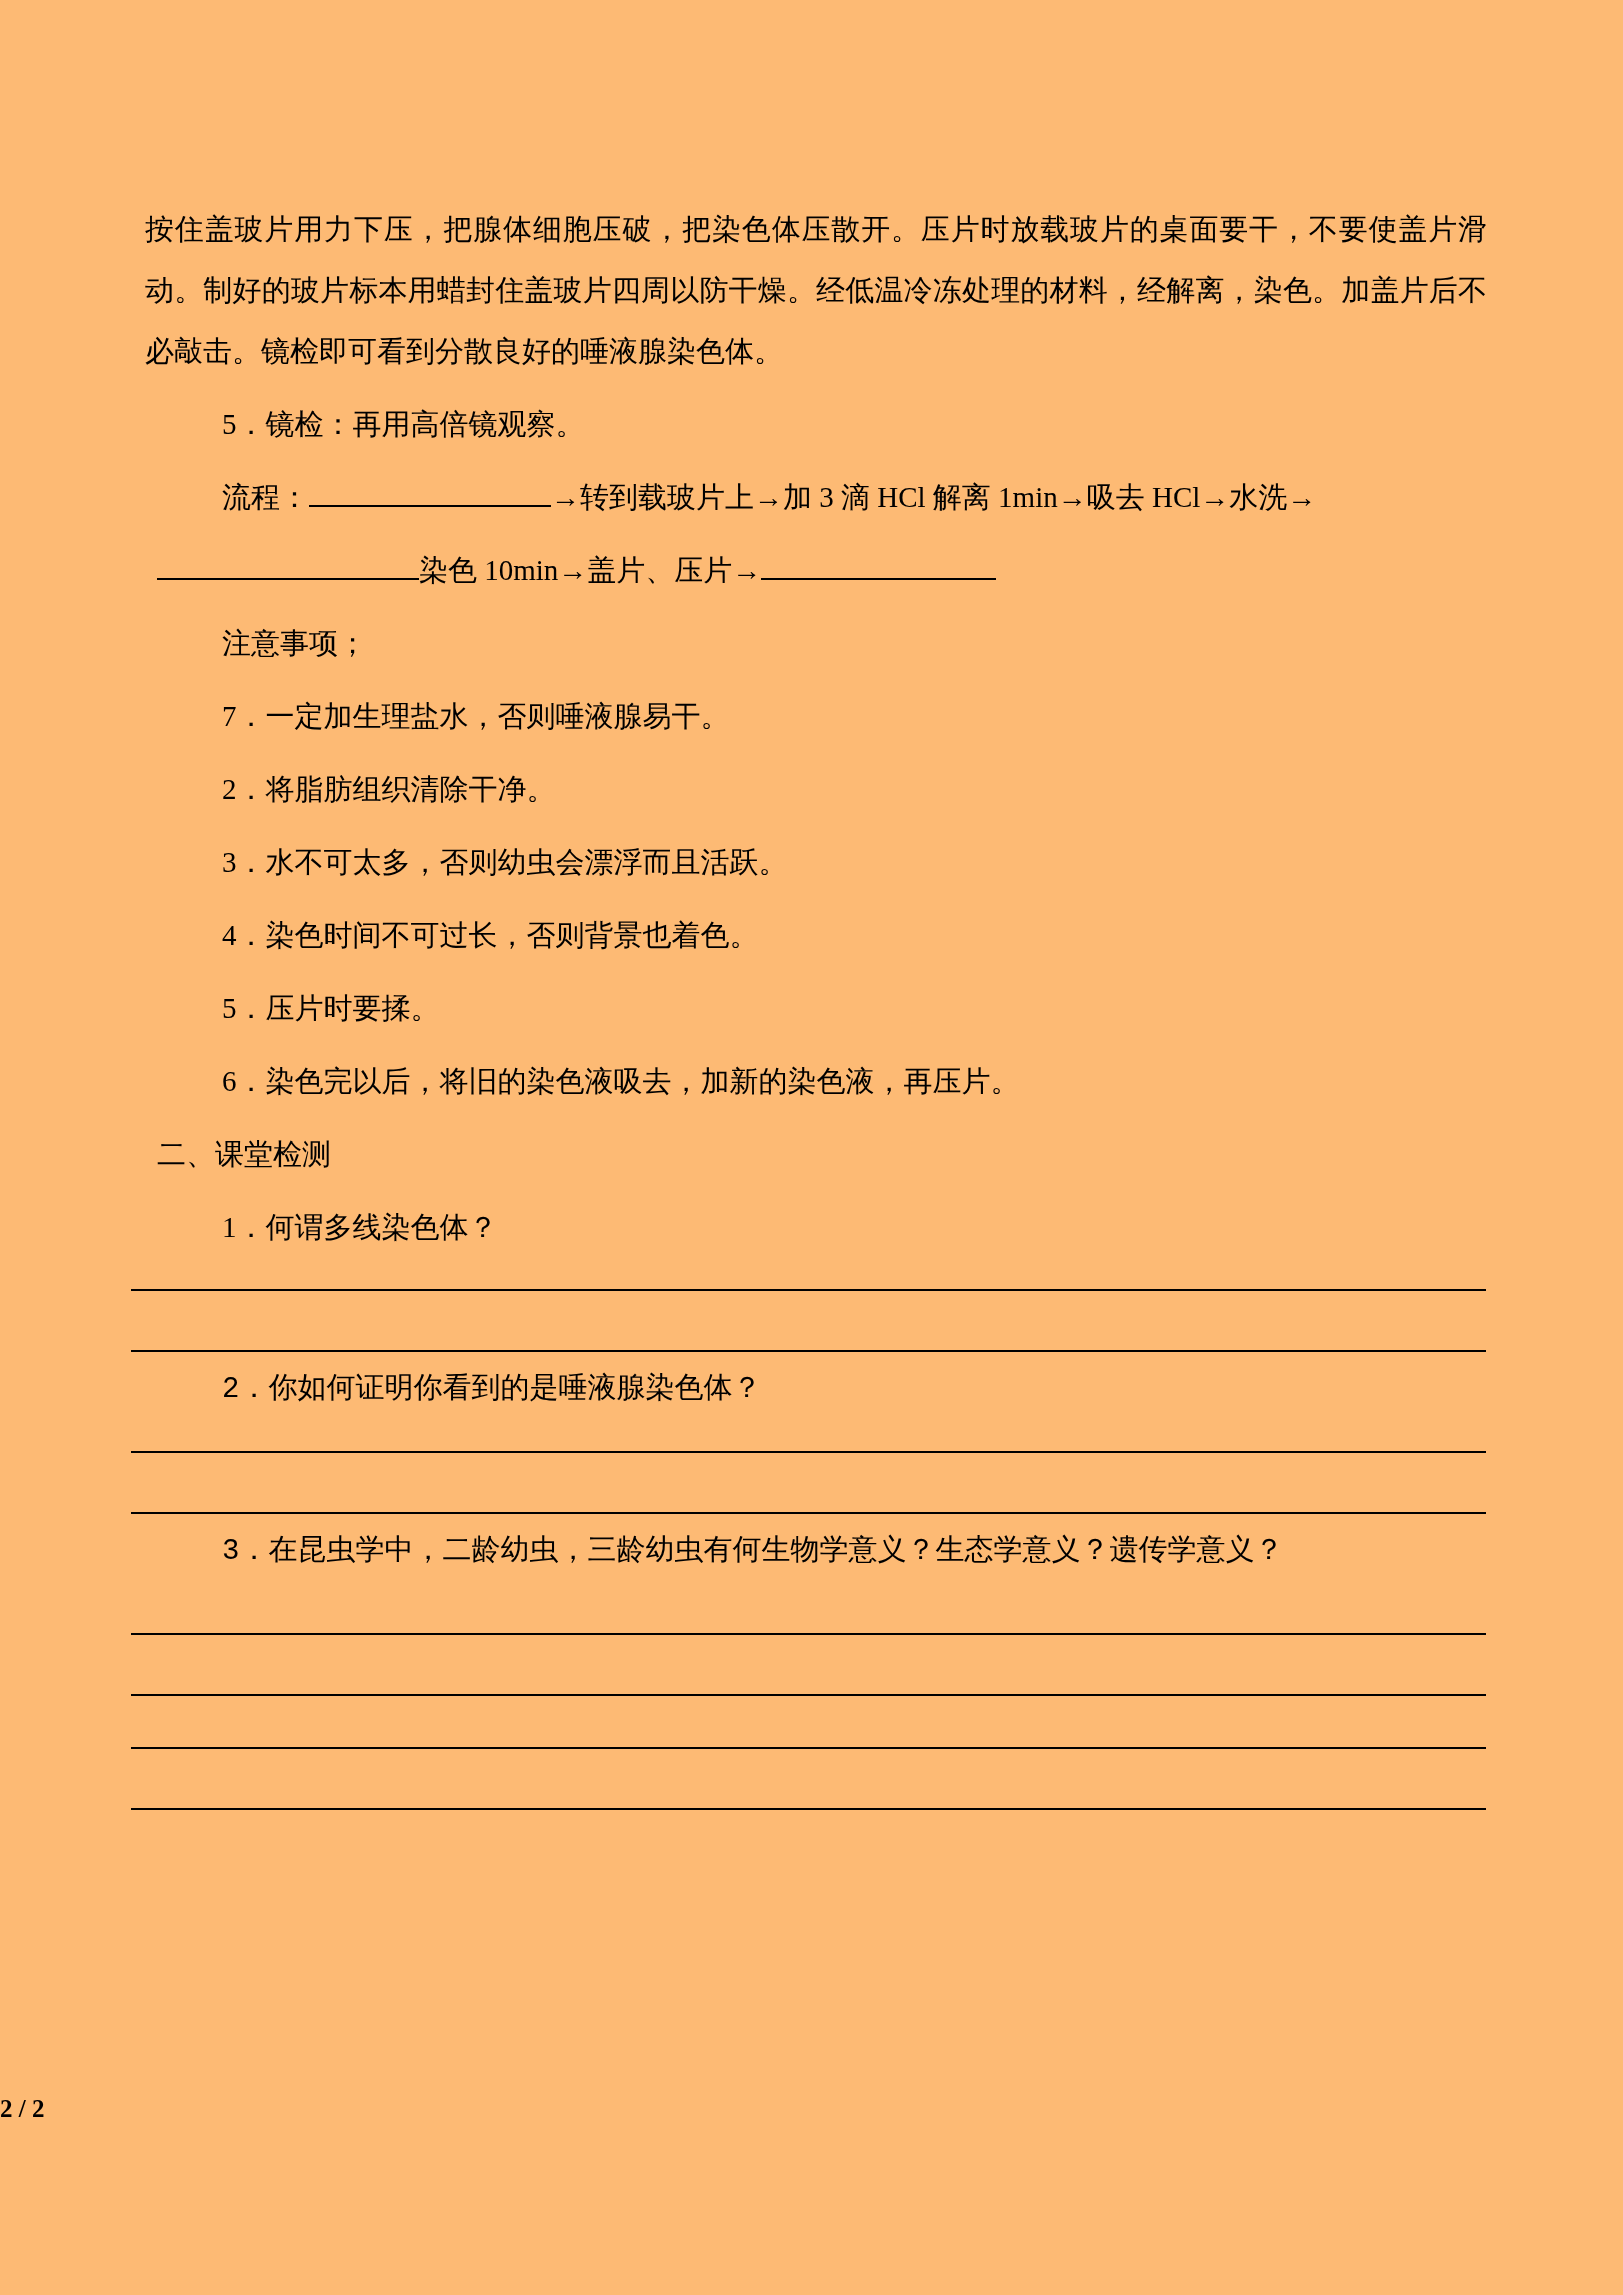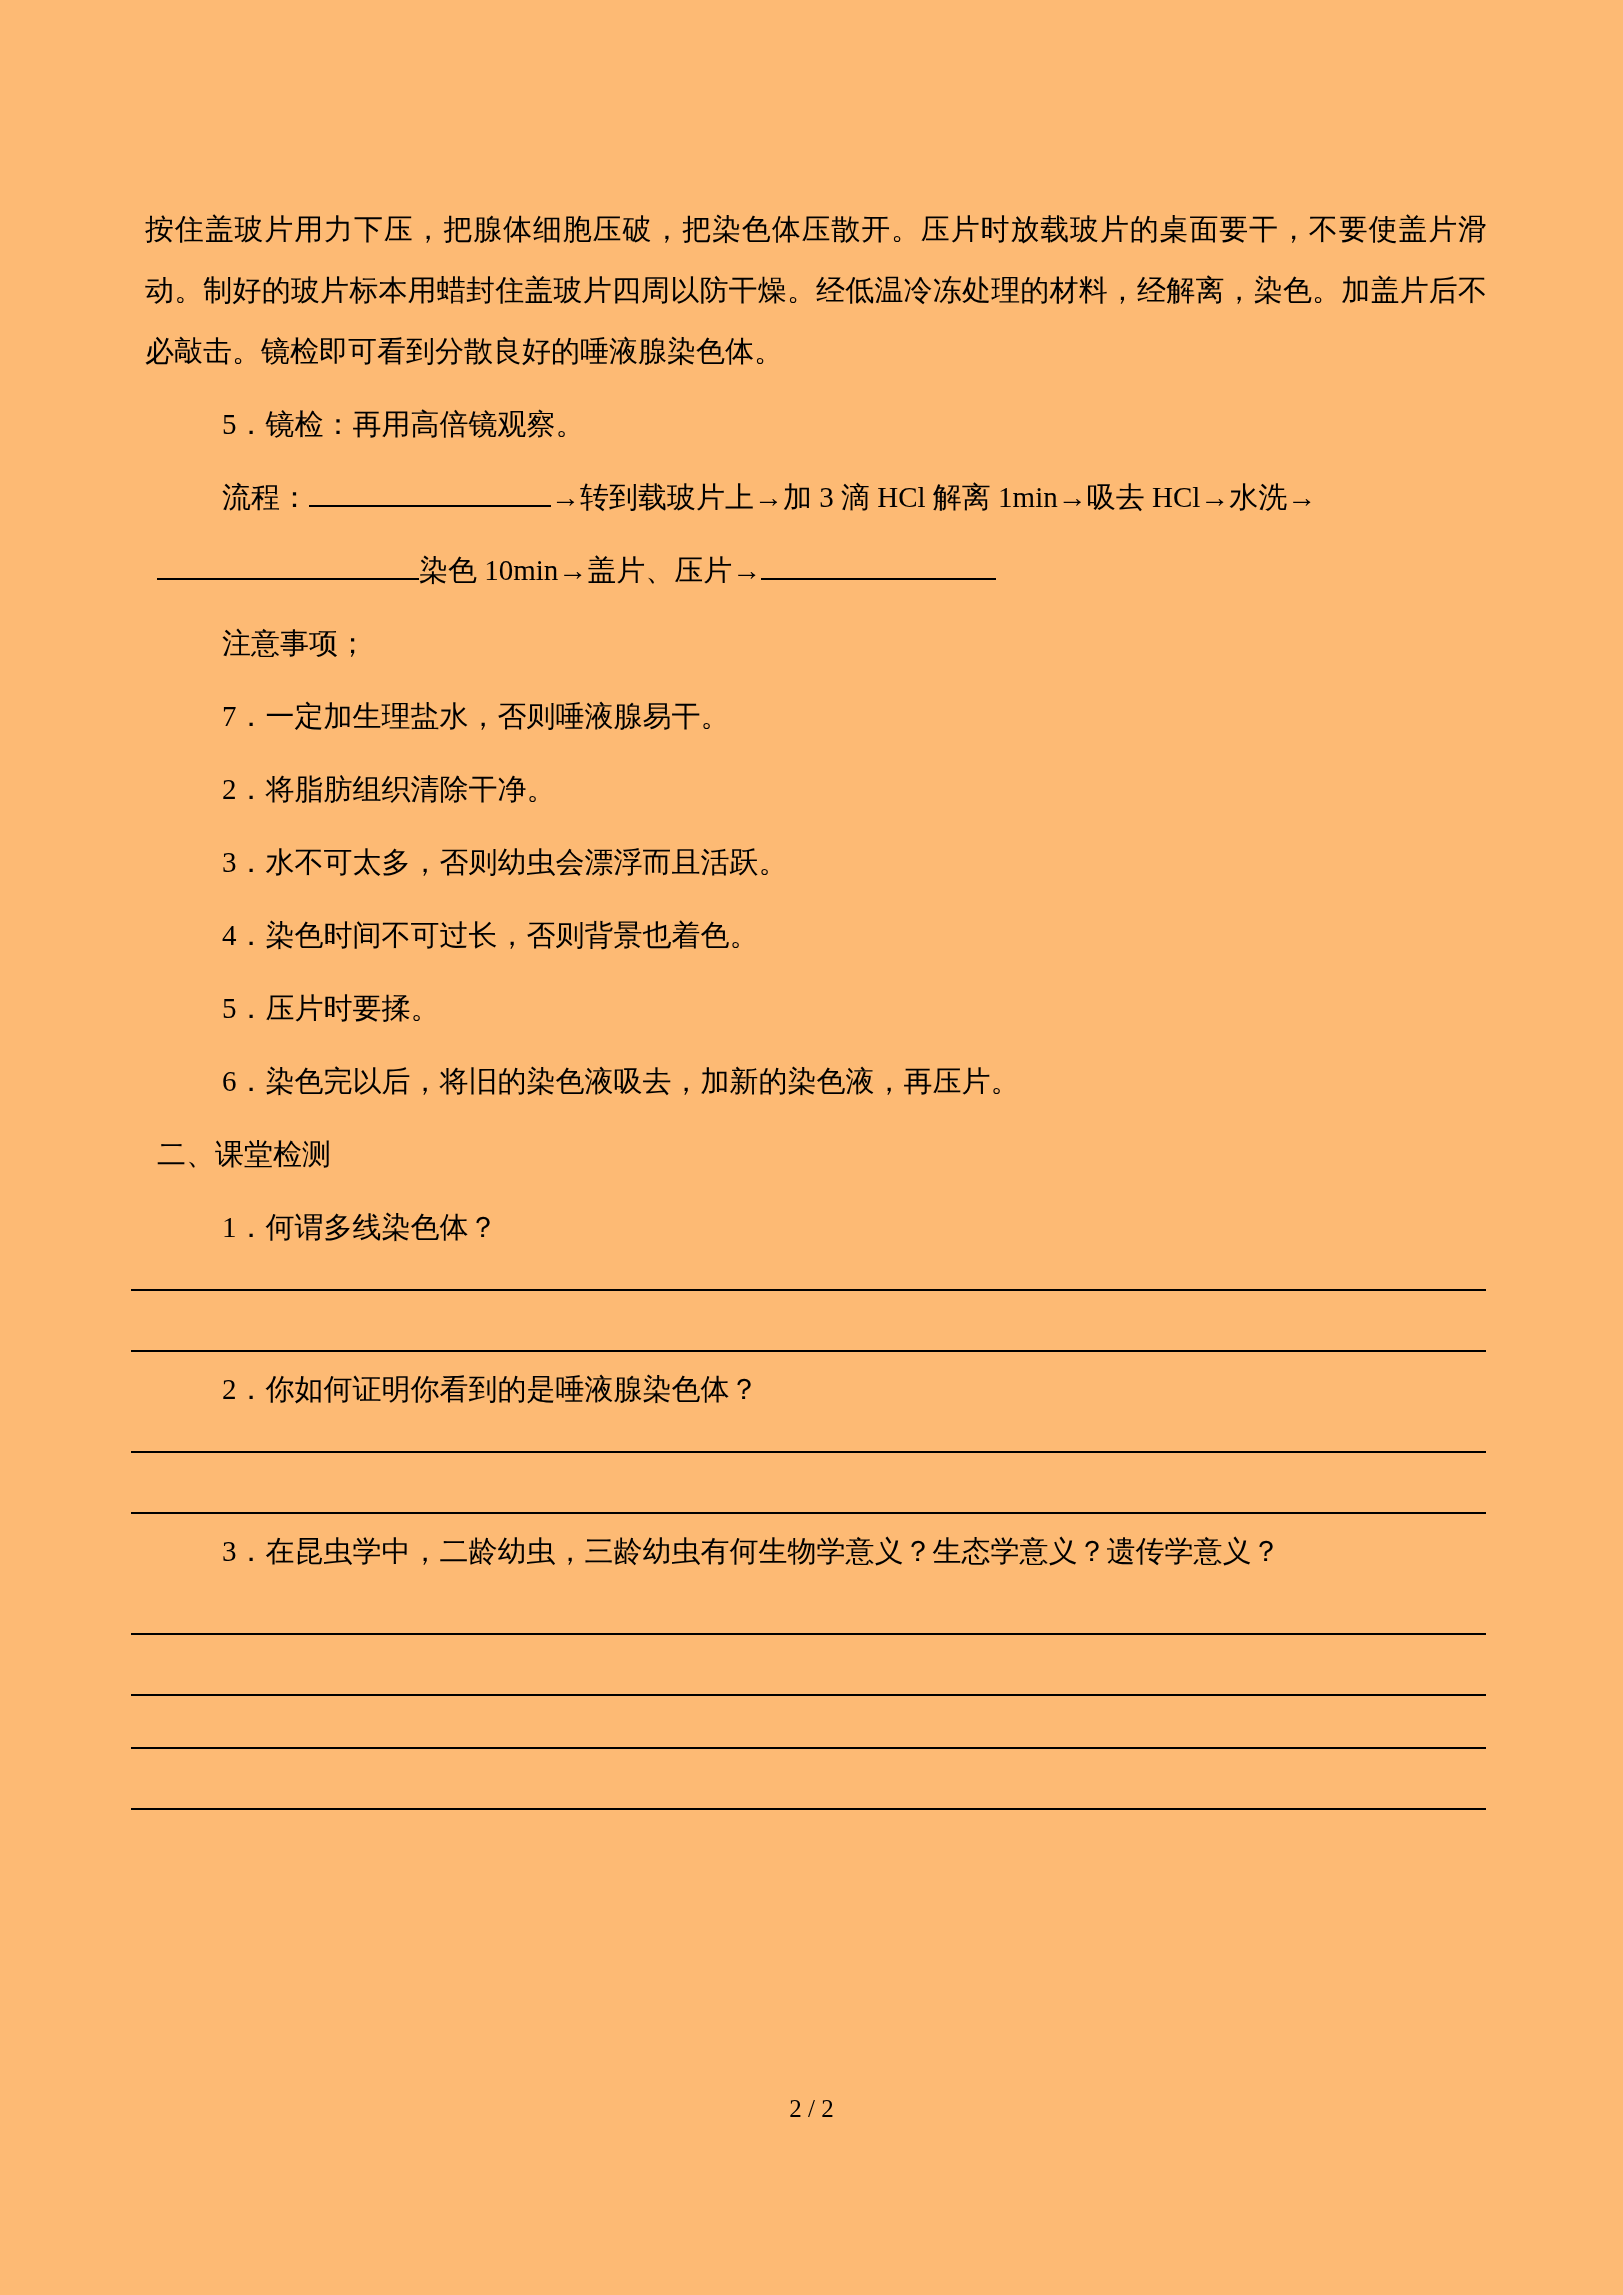--- a/index.html
+++ b/index.html
@@ -39,30 +39,29 @@
   .blank-flow-2 { width: 262px; }
   .blank-flow-3 { width: 235px; }
   .answer-line {
     height: 0;
     border-top: 2.4px solid #000000;
     margin-left: -13.6px;
     width: 1355px;
   }
   .al-first  { margin-top: 31px; }
   .al-second { margin-top: 59px; }
-  .q-after-lines { margin-top: 6.8px; }
+  .q-after-lines { margin-top: 6.8px; font-family: Liberation Mono, monospace; }
   .q3-line-first { margin-top: 51px; }
   .page-footer {
     position: absolute;
     top: 2094px;
     left: 0;
     width: 100%;
-    text-align: center;
     font-size: 25px;
-    font-weight: normal;
+    font-weight: bold;
     line-height: 30px;
   }
 </style>
 </head>
 <body>
 
 <div class="page">
   <div class="content">
 
     <p class="para">按住盖玻片用力下压，把腺体细胞压破，把染色体压散开。压片时放载玻片的桌面要干，不要使盖片滑动。制好的玻片标本用蜡封住盖玻片四周以防干燥。经低温冷冻处理的材料，经解离，染色。加盖片后不必敲击。镜检即可看到分散良好的唾液腺染色体。</p>

